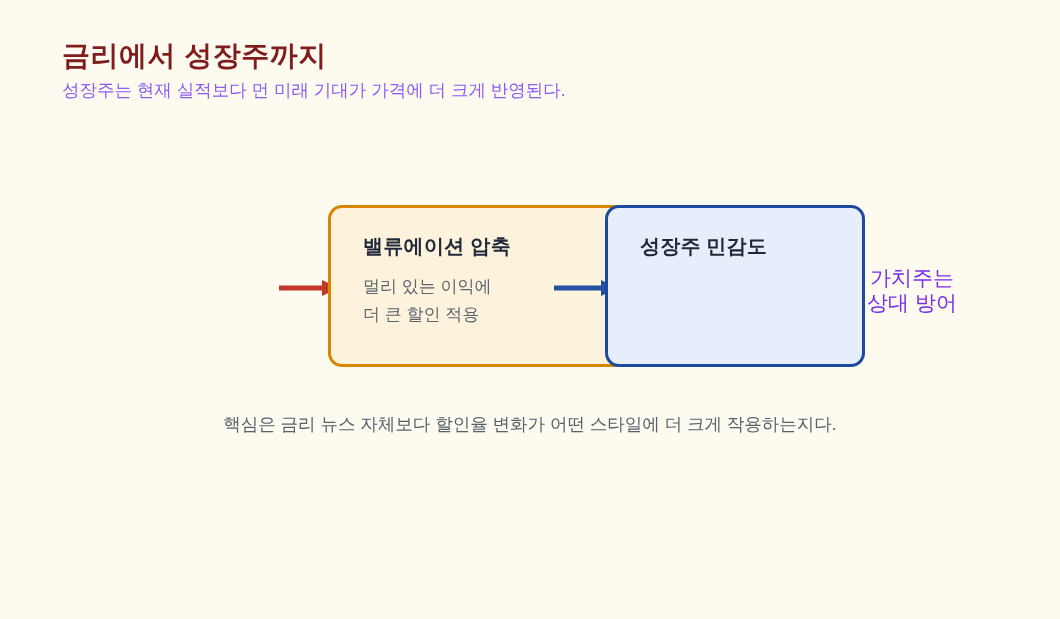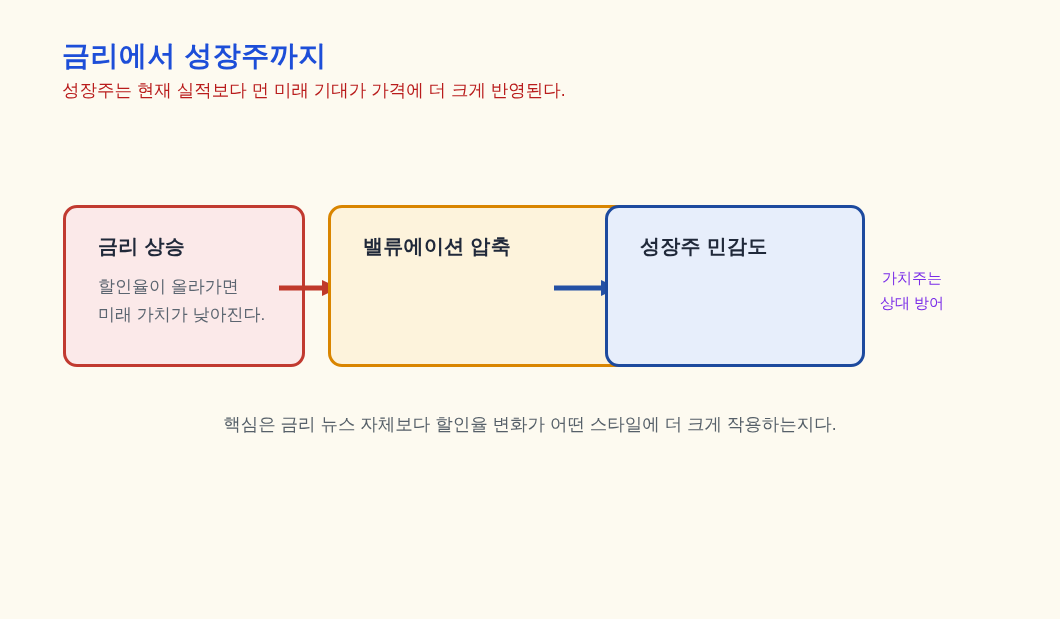--- a/index.html
+++ b/index.html
@@ -8,86 +8,83 @@
     background: #fdfaf0;
     font-family: "Liberation Sans", "DejaVu Sans", sans-serif;
     color: #28323e;
     position: relative;
     overflow: hidden;
   }
   .stage { position: absolute; inset: 0; width: 1060px; height: 619px; }
 
   .page-title {
     position: absolute; left: 62px; top: 40px;
-    font-size: 28px; font-weight: 700; color: #1d4ed8;
+    font-size: 28px; font-weight: 700; color: #7f1d1d;
     letter-spacing: 0.5px; line-height: 32px;
   }
   .page-subtitle {
     position: absolute; left: 62px; top: 78px;
-    font-size: 17.5px; color: #b91c1c; line-height: 24px;
+    font-size: 17.5px; color: #8b5cf6; line-height: 24px;
   }
 
   .step {
     position: absolute; top: 205px; height: 162px;
     border-radius: 14px; border: 3px solid;
     padding: 27px 18px 0 32px;
   }
   .step-rate      { left: 63px;  width: 242px; background: #fbe9e9; border-color: #c13a30; }
   .step-valuation { left: 328px; width: 302px; background: #fdf3dc; border-color: #d98500; }
-  .step-growth    { left: 605px; width: 260px; background: #e7eefb; border-color: #1d4a9e; }
+  .step-growth    { left: 605px; width: 260px; background: #e7eefb; border-color: #1d4a9e; font-family: Liberation Serif, serif; }
 
   .step-title {
     font-size: 20px; font-weight: 700; color: #20293a;
     line-height: 22px; margin-bottom: 16px; letter-spacing: 0.3px;
   }
   .step-body {
     font-size: 17px; color: #5b6570; line-height: 28px;
     white-space: pre-line;
   }
 
   .arrow { position: absolute; top: 278px; height: 20px; }
   .arrow-1 { left: 279px; width: 60px; }
   .arrow-2 { left: 554px; width: 64px; }
   .arrow svg { display: block; }
 
   .annotation {
     position: absolute; left: 864px; top: 265px; width: 96px;
-    font-size: 15px; line-height: 25px; color: #7a2de8;
+    font-size: 21px; line-height: 25px; color: #7a2de8;
     text-align: center; white-space: pre-line;
   }
 
   .caption {
     position: absolute; left: 0; top: 412px; width: 1060px;
     text-align: center; font-size: 17.5px; color: #566069;
     line-height: 24px;
   }
 </style>
 </head>
 <body>
 
 <div class="stage">
 
   <h1 class="page-title">금리에서 성장주까지</h1>
   <p class="page-subtitle">성장주는 현재 실적보다 먼 미래 기대가 가격에 더 크게 반영된다.</p>
 
-  <div class="step step-rate">
-    <div class="step-title">금리 상승</div>
-    <div class="step-body">할인율이 올라가면
-미래 가치가 낮아진다.</div>
-  </div>
 
   <div class="arrow arrow-1">
     <svg width="60" height="20" viewBox="0 0 60 20">
       <line x1="0" y1="10" x2="45" y2="10" stroke="#c0392b" stroke-width="5"></line>
       <polygon points="43,2 60,10 43,18" fill="#c0392b"></polygon>
     </svg>
   </div>
 
   <div class="step step-valuation">
     <div class="step-title">밸류에이션 압축</div>
+    <div class="step-body">멀리 있는 이익에
+더 큰 할인 적용</div>
   </div>
 
   <div class="arrow arrow-2">
     <svg width="64" height="20" viewBox="0 0 64 20">
       <line x1="0" y1="10" x2="49" y2="10" stroke="#2450a4" stroke-width="5"></line>
       <polygon points="47,2 64,10 47,18" fill="#2450a4"></polygon>
     </svg>
   </div>
 
   <div class="step step-growth">

